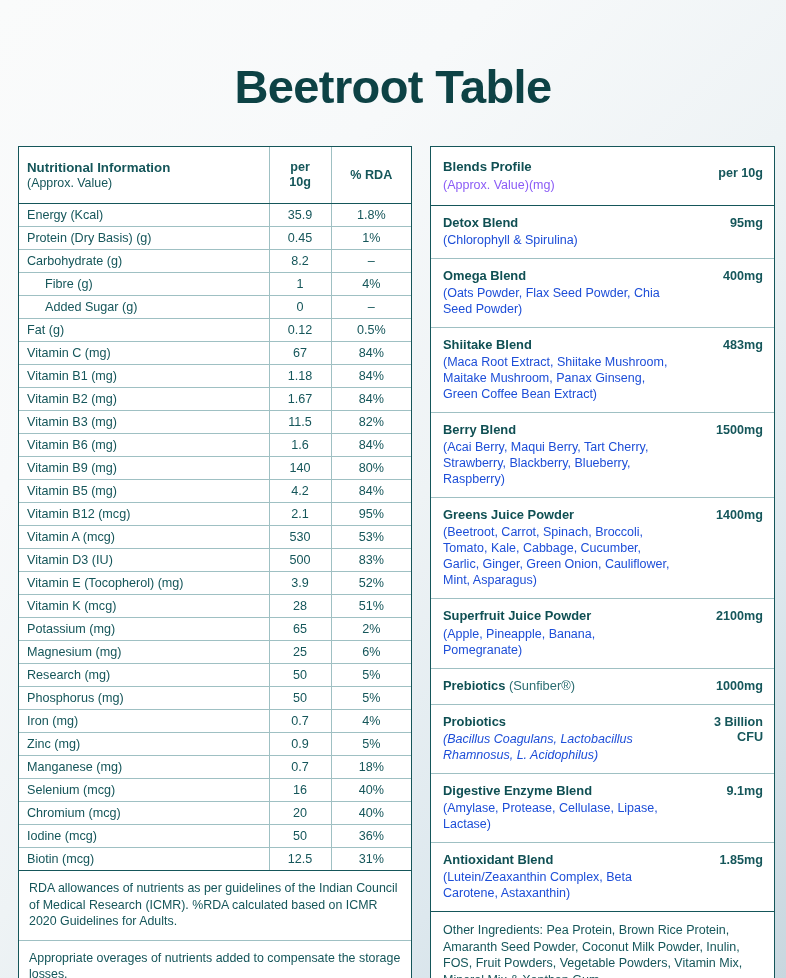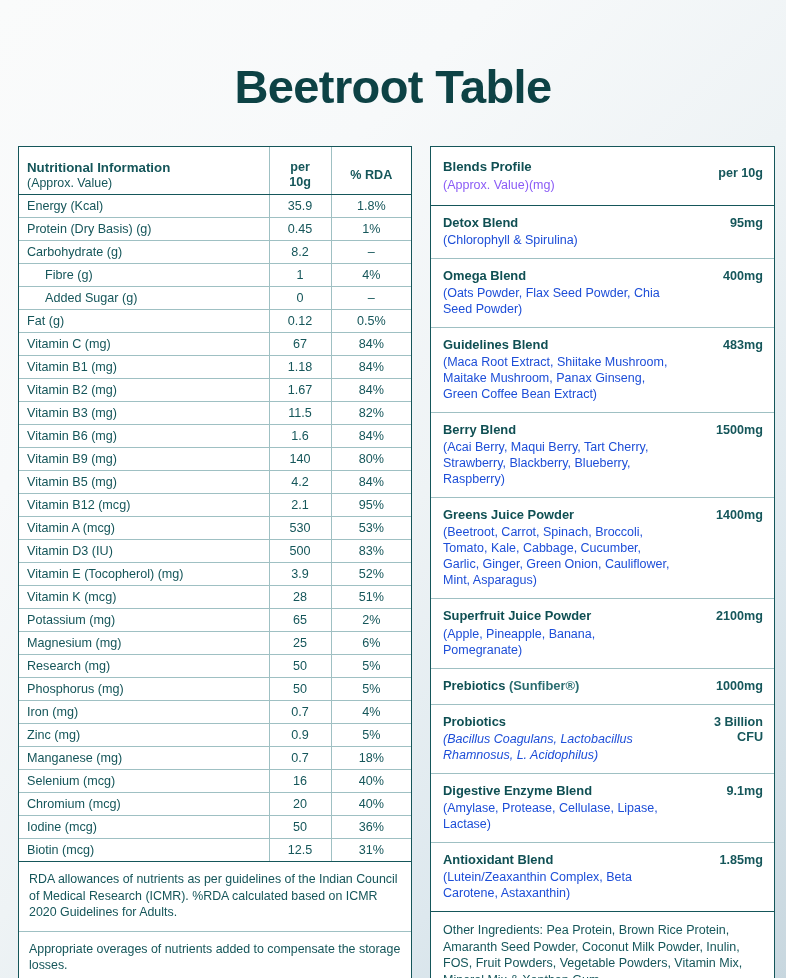--- a/index.html
+++ b/index.html
@@ -72,21 +72,21 @@
   }
 
   table.nutri tr:last-child td { border-bottom: none; }
   table.nutri th:last-child,
   table.nutri td:last-child { border-right: none; }
 
   table.nutri thead th {
     border-bottom: 1.8px solid #15565a;
     font-weight: 700;
     padding-top: 13px;
-    padding-bottom: 4px;
+    padding-bottom: 13px;
     vertical-align: middle;
   }
 
   .th-name { text-align: left; }
   .th-name .sub {
     display: block;
     font-weight: 400;
     font-size: 12.4px;
     padding-top: 1px;
   }
@@ -144,21 +144,21 @@
     padding-top: 1px;
   }
 
   .b-title {
     font-weight: 700;
     font-size: 12.9px;
     color: #0f4f53;
     line-height: 1.25;
   }
   .b-title .reg {
-    font-weight: 700;
+    font-weight: 400;
     color: #2a6d71;
   }
   .b-sub {
     font-size: 12.5px;
     font-weight: 400;
     color: #1d4ed8;
     line-height: 1.28;
     padding-top: 1px;
   }
   .b-sub.italic { font-style: italic; }
@@ -384,21 +384,21 @@
           </div>
           <div class="blend-row">
             <div class="b-left">
               <div class="b-title"><span>Omega Blend</span></div>
               <div class="b-sub">(Oats Powder, Flax Seed Powder, Chia Seed Powder)</div>
             </div>
             <div class="b-right">400mg</div>
           </div>
           <div class="blend-row">
             <div class="b-left">
-              <div class="b-title"><span>Guidelines Blend</span></div>
+              <div class="b-title"><span>Shiitake Blend</span></div>
               <div class="b-sub">(Maca Root Extract, Shiitake Mushroom, Maitake Mushroom, Panax Ginseng, Green Coffee Bean Extract)</div>
             </div>
             <div class="b-right">483mg</div>
           </div>
           <div class="blend-row">
             <div class="b-left">
               <div class="b-title"><span>Berry Blend</span></div>
               <div class="b-sub">(Acai Berry, Maqui Berry, Tart Cherry, Strawberry, Blackberry, Blueberry, Raspberry)</div>
             </div>
             <div class="b-right">1500mg</div>

